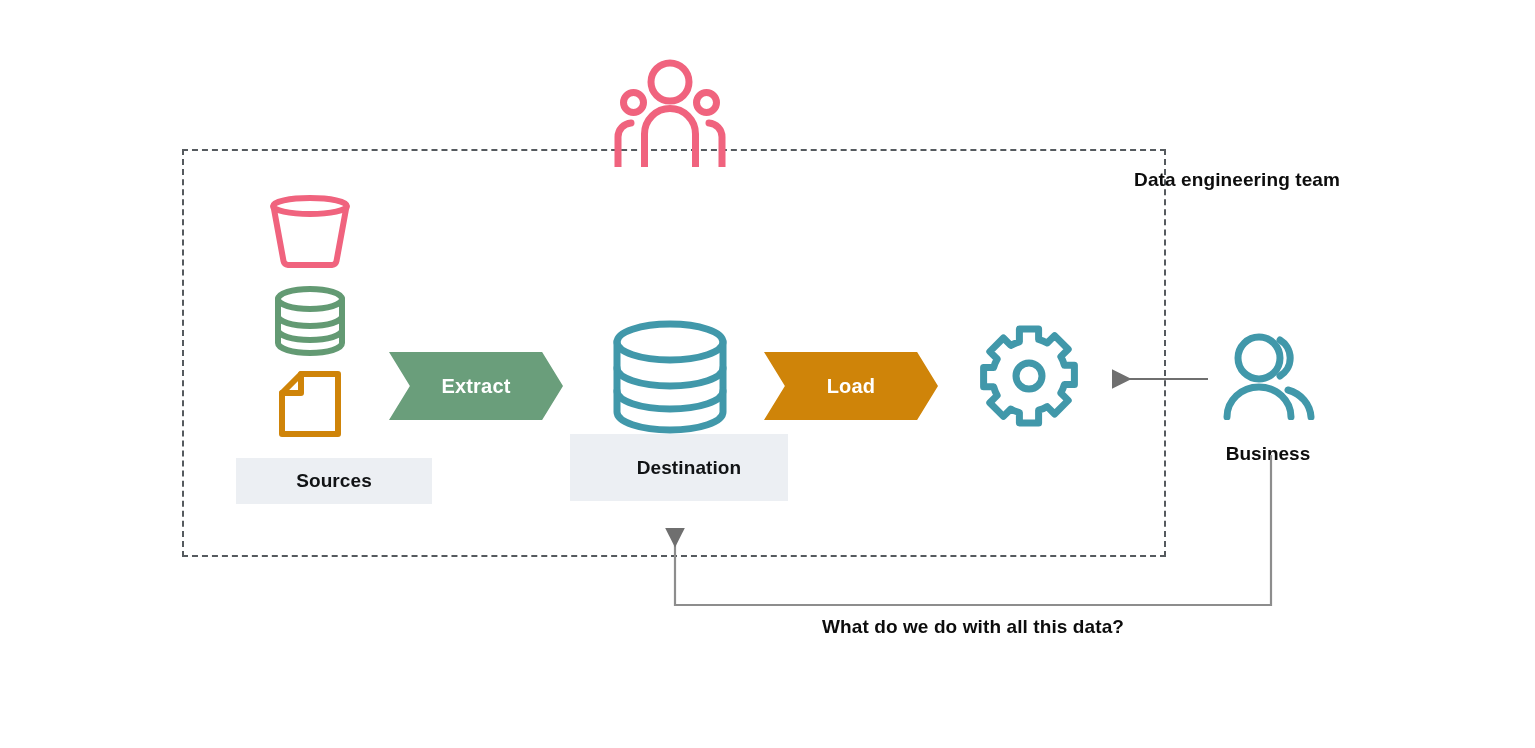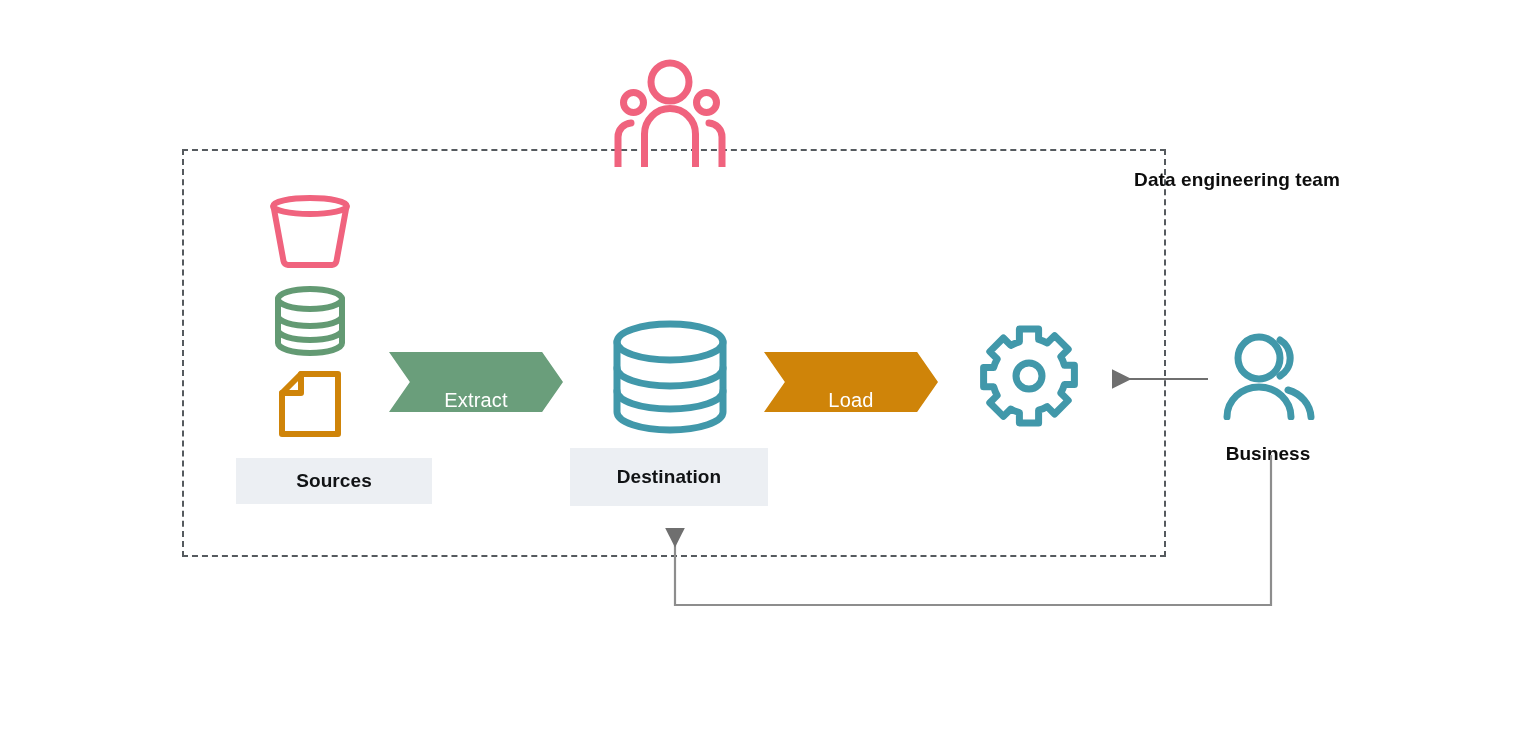--- a/index.html
+++ b/index.html
@@ -72,34 +72,34 @@
     background: #eceff3;
     display: flex;
     align-items: center;
     justify-content: center;
     font-size: 19px;
     font-weight: bold;
     color: #111315;
     letter-spacing: 0.1px;
   }
   .stage-box.sources     { left: 236px;  top: 458px; width: 196px; height: 46px; }
-  .stage-box.destination { left: 570px;  top: 448px; width: 198px; height: 58px; }
+  .stage-box.destination { left: 570px;  top: 434px; width: 198px; height: 67px; padding-left: 20px; }
   .stage-box.transform   { left: 930px;  top: 458px; width: 198px; height: 58px; }
 
   
   .chevron {
     position: absolute;
     top: 352px;
-    height: 60px;
+    height: 68px;
     display: flex;
-    align-items: flex-end;
+    align-items: center;
     justify-content: center;
     color: #ffffff;
     font-size: 20px;
-    font-weight: normal;
+    font-weight: bold;
     letter-spacing: 0.2px;
     -webkit-clip-path: polygon(0% 0%, 88% 0%, 100% 50%, 88% 100%, 0% 100%, 12% 50%);
     clip-path: polygon(0% 0%, 88% 0%, 100% 50%, 88% 100%, 0% 100%, 12% 50%);
   }
   .chevron.extract { left: 389px; width: 174px; background: #6a9e7b; }
   .chevron.load    { left: 764px; width: 174px; background: #cf8409; }
 
   
   .icon-abs { position: absolute; }
   .ic-team      { left: 614px;  top: 57px;  width: 112px; height: 110px; }
@@ -229,14 +229,15 @@
 
     <g>
       <path d="M1208 379 L1114 379" stroke="#6f6f6f" stroke-width="2.2" fill="none" marker-end="url(#arrowhead-left)"></path>
     </g>
 
     <g>
       <path d="M1271 455 L1271 605 L675 605 L675 530" stroke="#8d8d8d" stroke-width="2.2" fill="none" marker-end="url(#arrowhead-up)"></path>
     </g>
   </svg>
 
+  <div class="bottom-caption">What do we do with all this data?</div>
 
 </div>
 
 </body></html>

